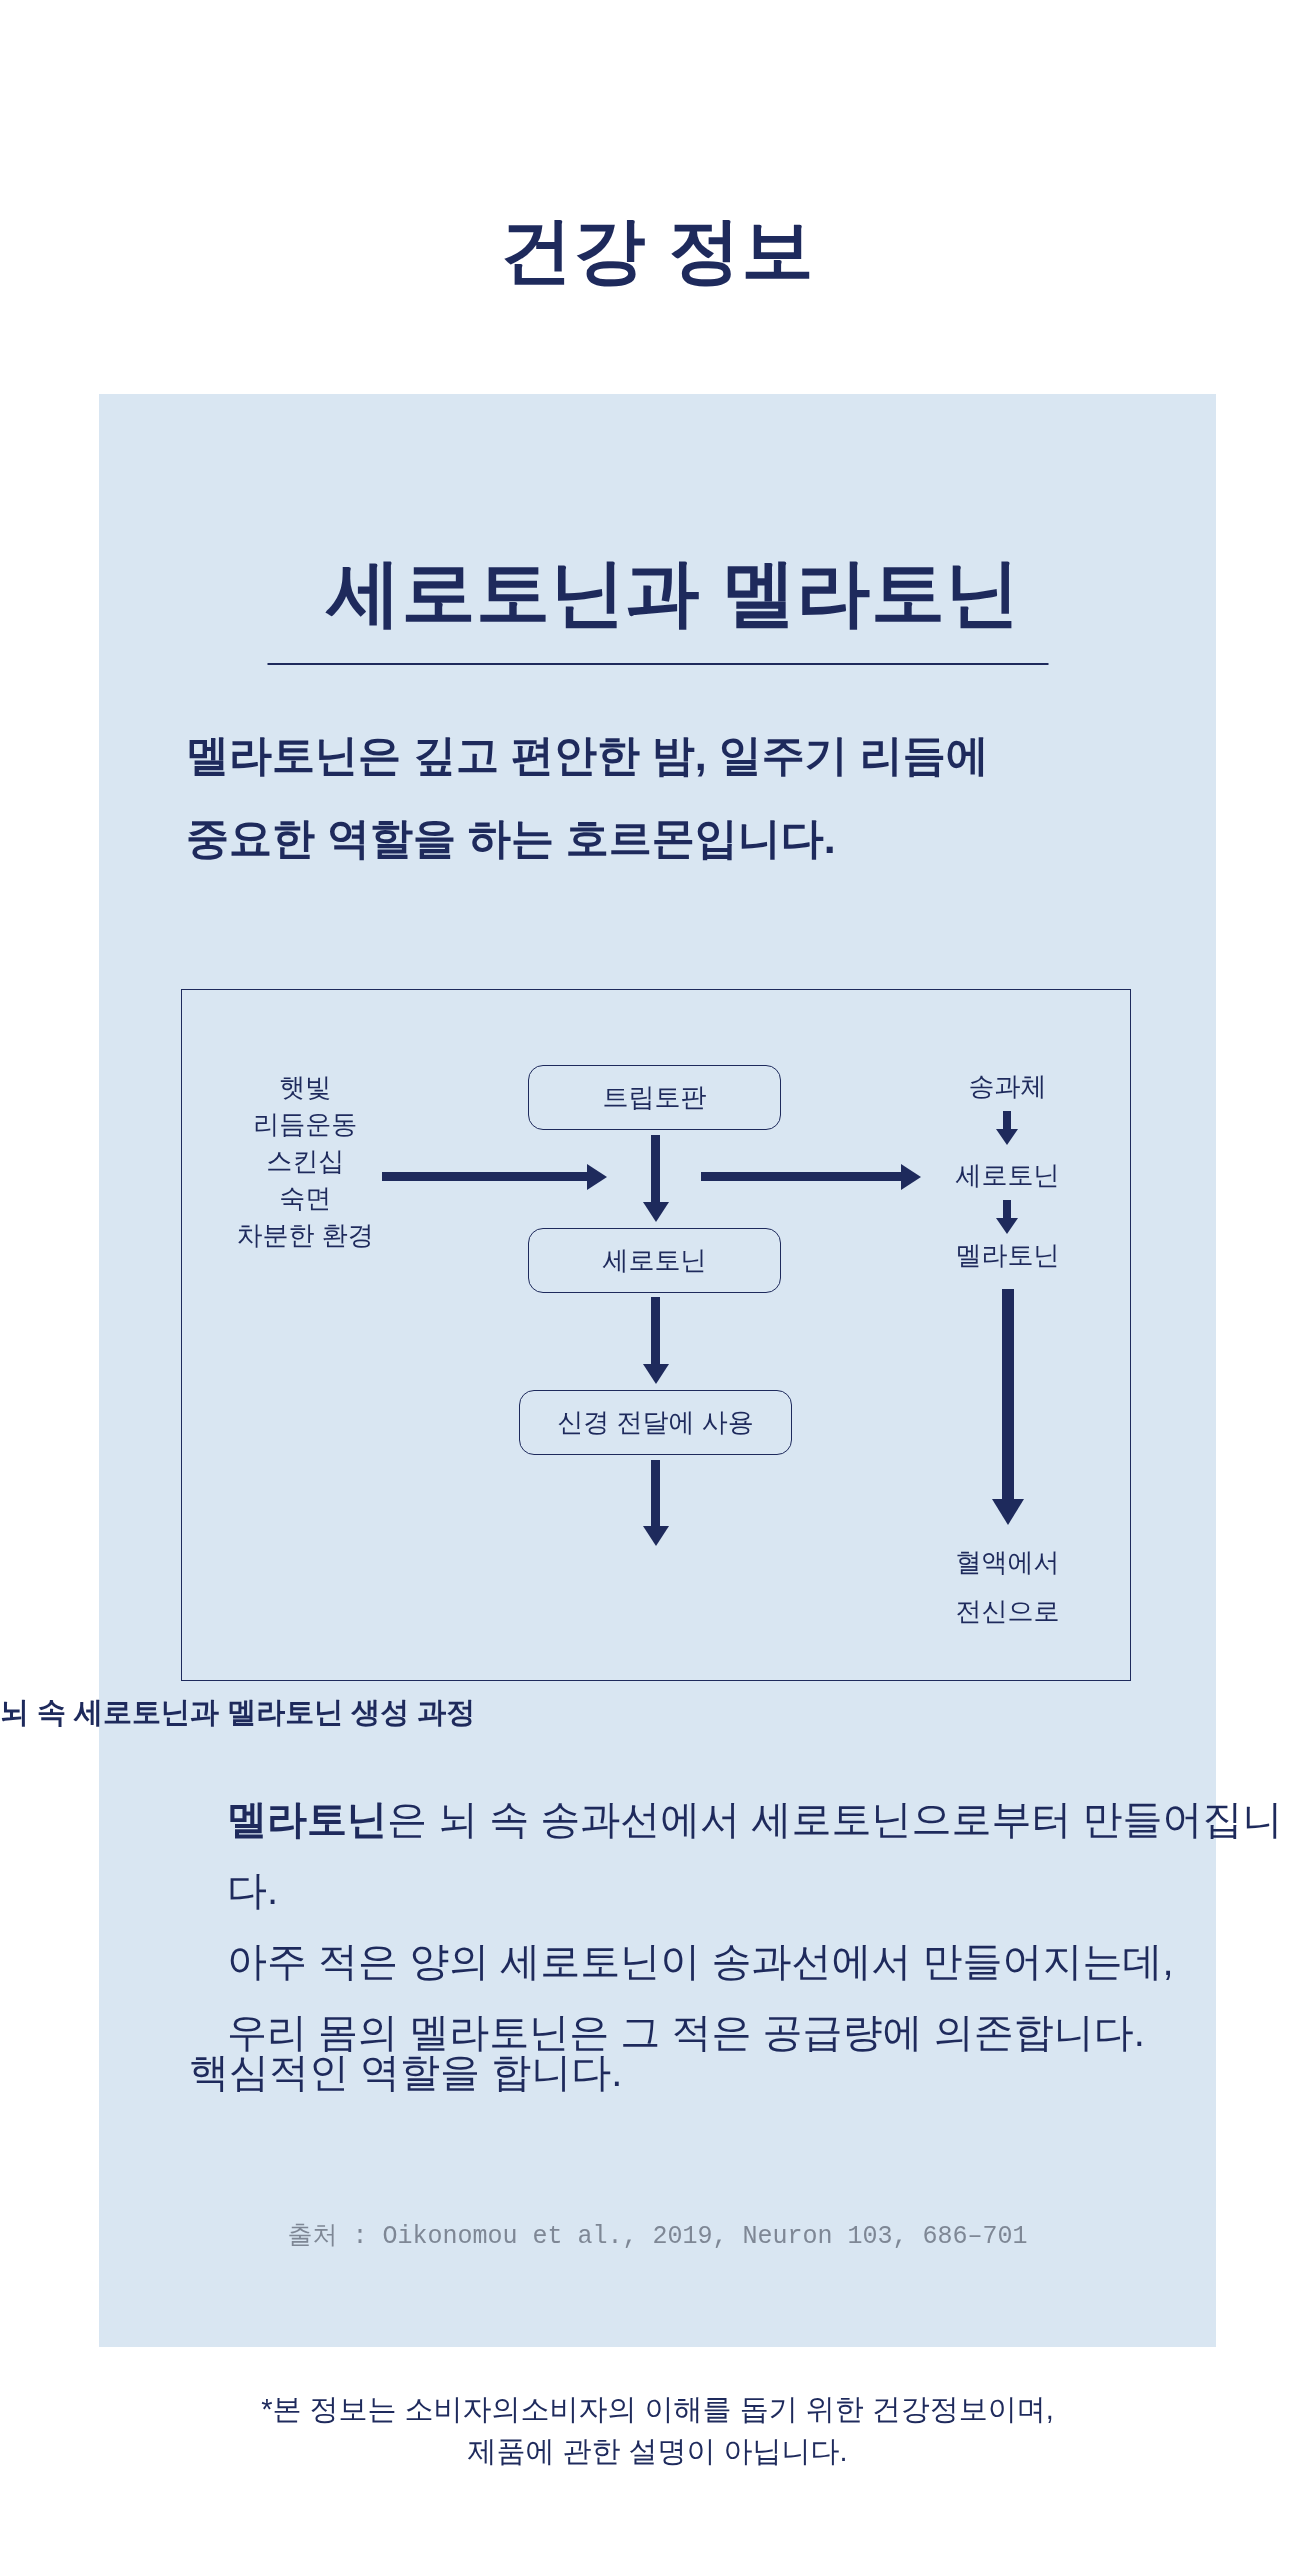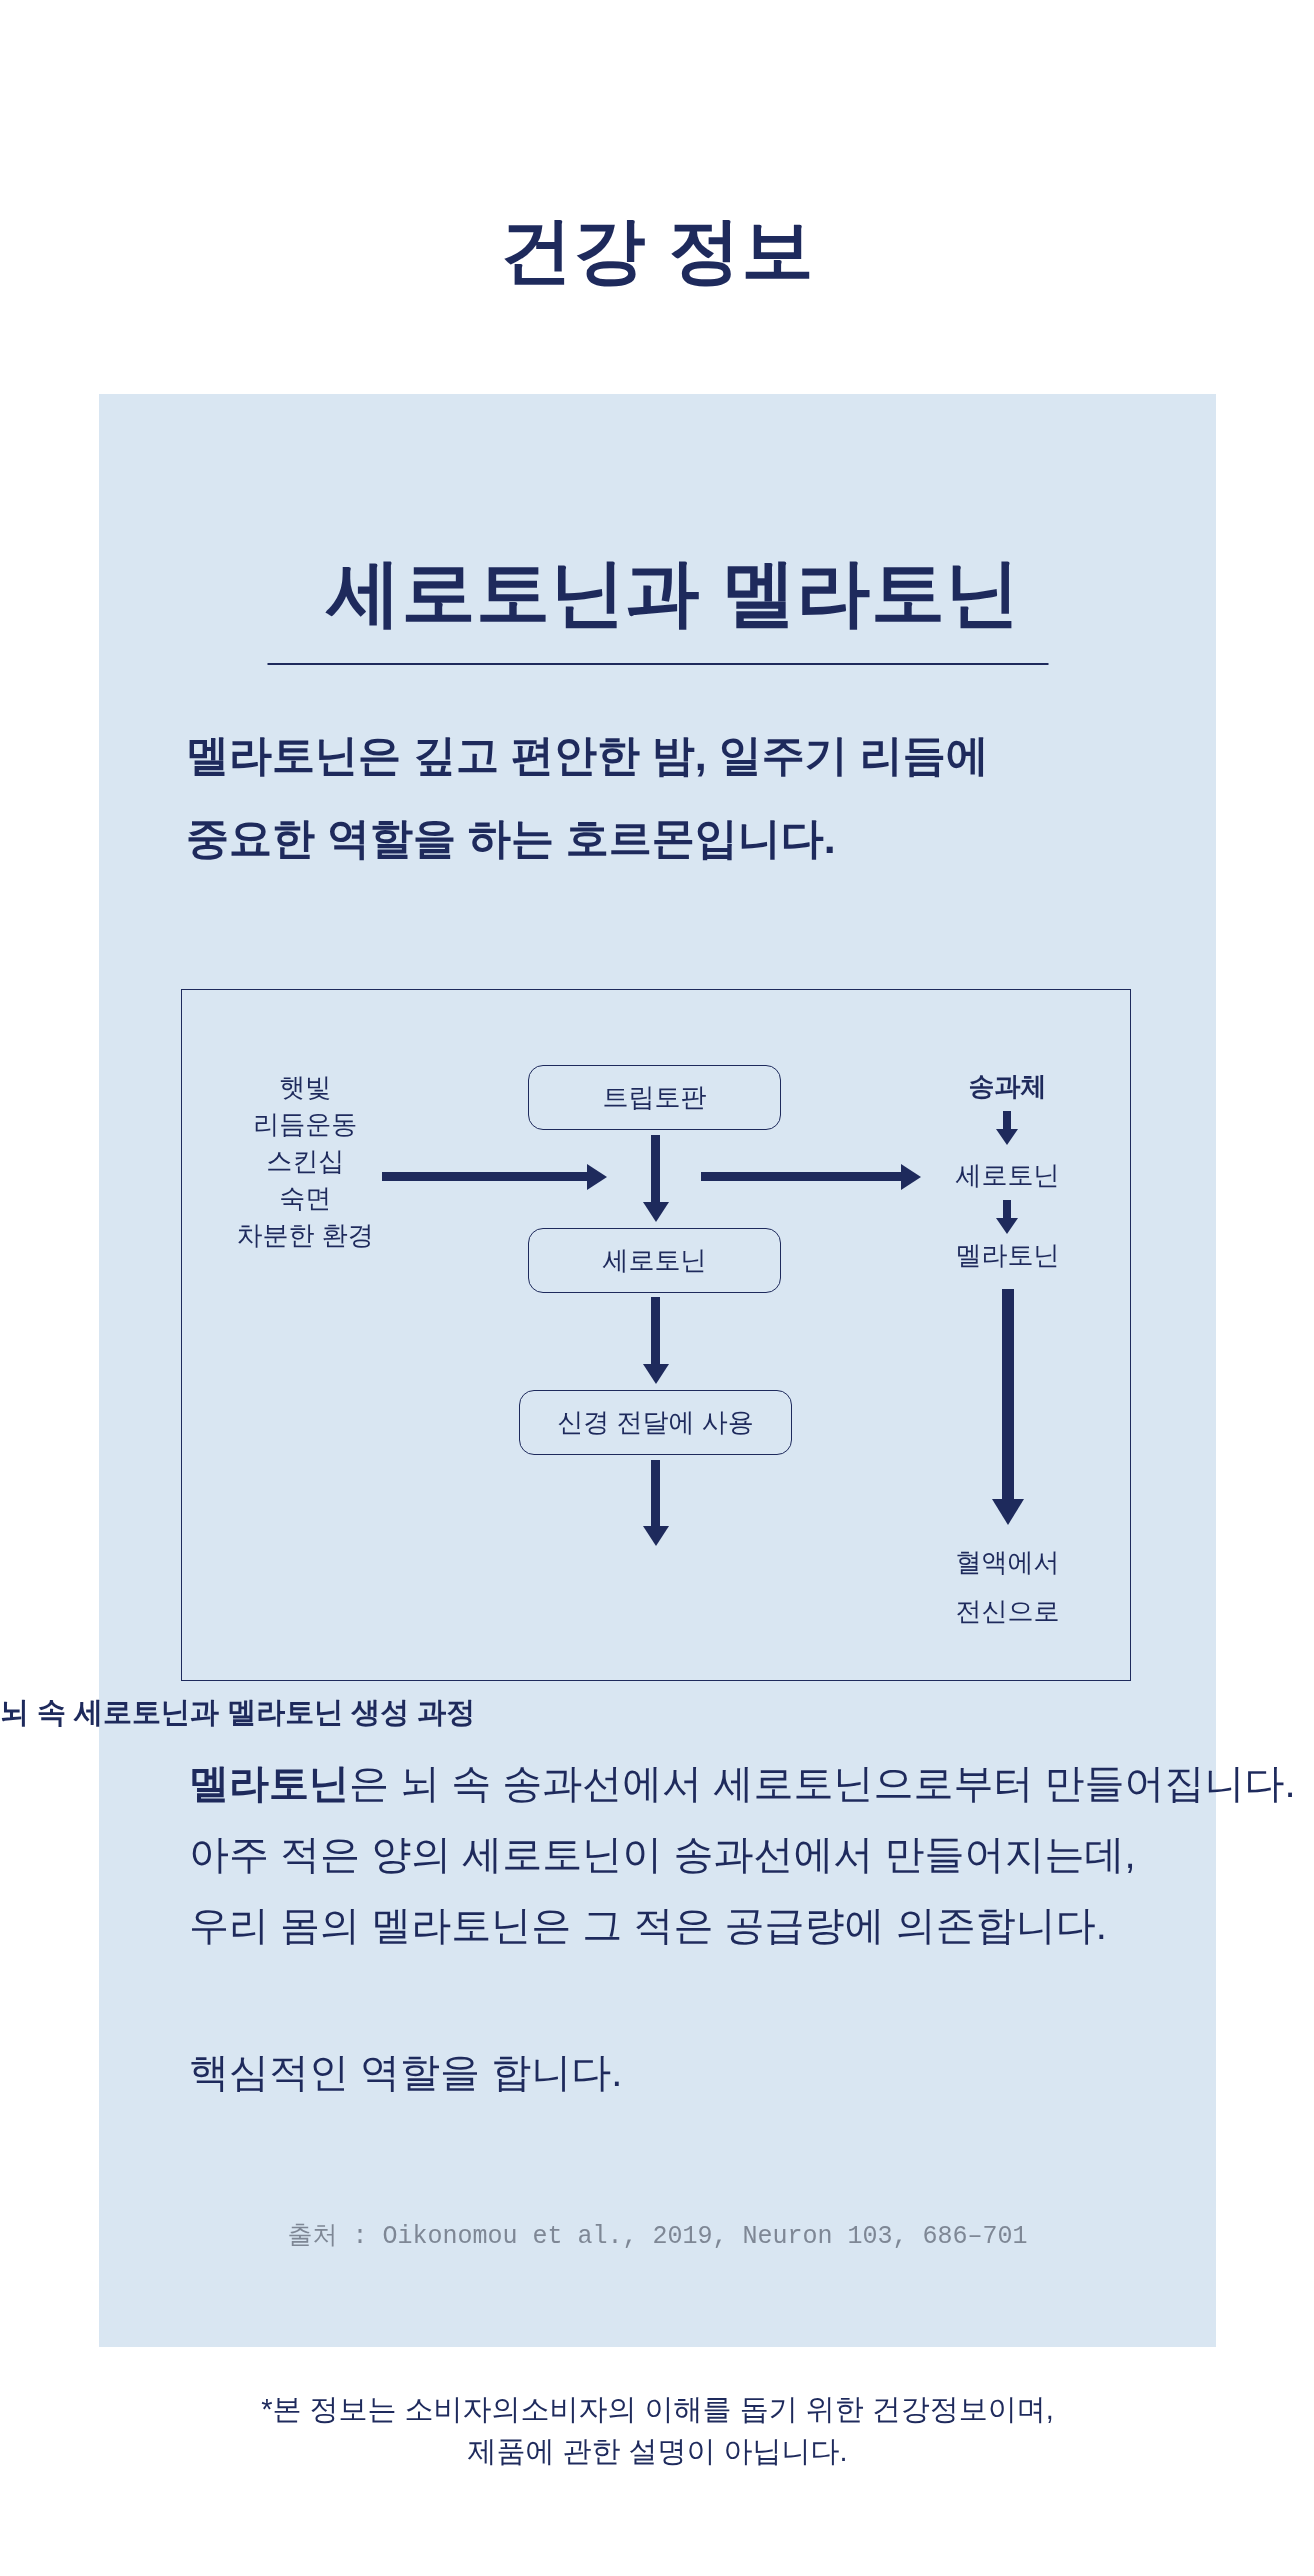--- a/index.html
+++ b/index.html
@@ -120,21 +120,21 @@
     position:absolute; top:1693px; left:0; width:100%;
     text-align:left;
     font-size:29px; font-weight:700;
     color:var(--navy);
   }
   .body-text{
     position:absolute; left:189px;
     font-size:40px; line-height:71px; font-weight:400;
     color:var(--navy);
   }
-  .body-p1{top:1748px;}
+  .body-p1{top:1784px;margin-left:38px;}
   .body-p2{top:2037px;}
   .body-text b{font-weight:800;}
   .source{
     position:absolute; top:2219px; left:0; width:100%;
     text-align:center;
     font-size:25px; line-height:36px;
     color:var(--gray);
     font-family:Liberation Mono, monospace;
   }
   .footer-note{
@@ -174,21 +174,21 @@
     <div class="h-arrow" style="left:200px; top:182px; width:205px;"></div>
     <div class="h-arrow" style="left:519px; top:182px; width:200px;"></div>
 
     <div class="node node-1">트립토판</div>
     <div class="v-arrow" style="left:469px; top:145px; height:67px;"></div>
     <div class="node node-2">세로토닌</div>
     <div class="v-arrow" style="left:469px; top:307px; height:67px;"></div>
     <div class="node node-3">신경 전달에 사용</div>
     <div class="v-arrow" style="left:469px; top:470px; height:66px;"></div>
 
-    <div class="right-label" style="top:79px;font-weight:bold;">송과체</div>
+    <div class="right-label" style="top:79px;">송과체</div>
     <div class="v-arrow small" style="left:821px; top:121px; height:18px;"></div>
     <div class="right-label" style="top:168px;">세로토닌</div>
     <div class="v-arrow small" style="left:821px; top:210px; height:18px;"></div>
     <div class="right-label" style="top:248px;">멜라토닌</div>
     <div class="v-arrow big" style="left:820px; top:299px; height:210px;"></div>
     <div class="right-end">
       <div>혈액에서</div>
       <div>전신으로</div>
     </div>
 

